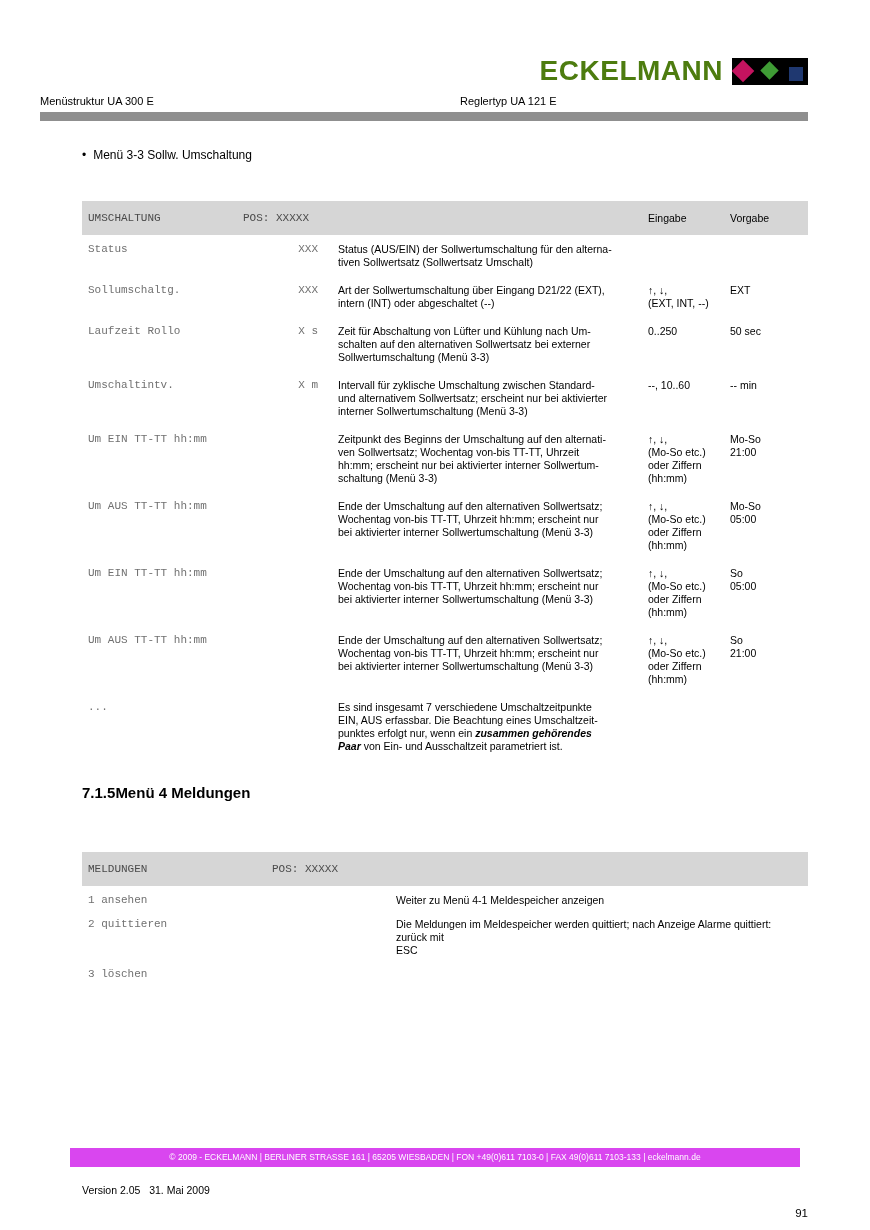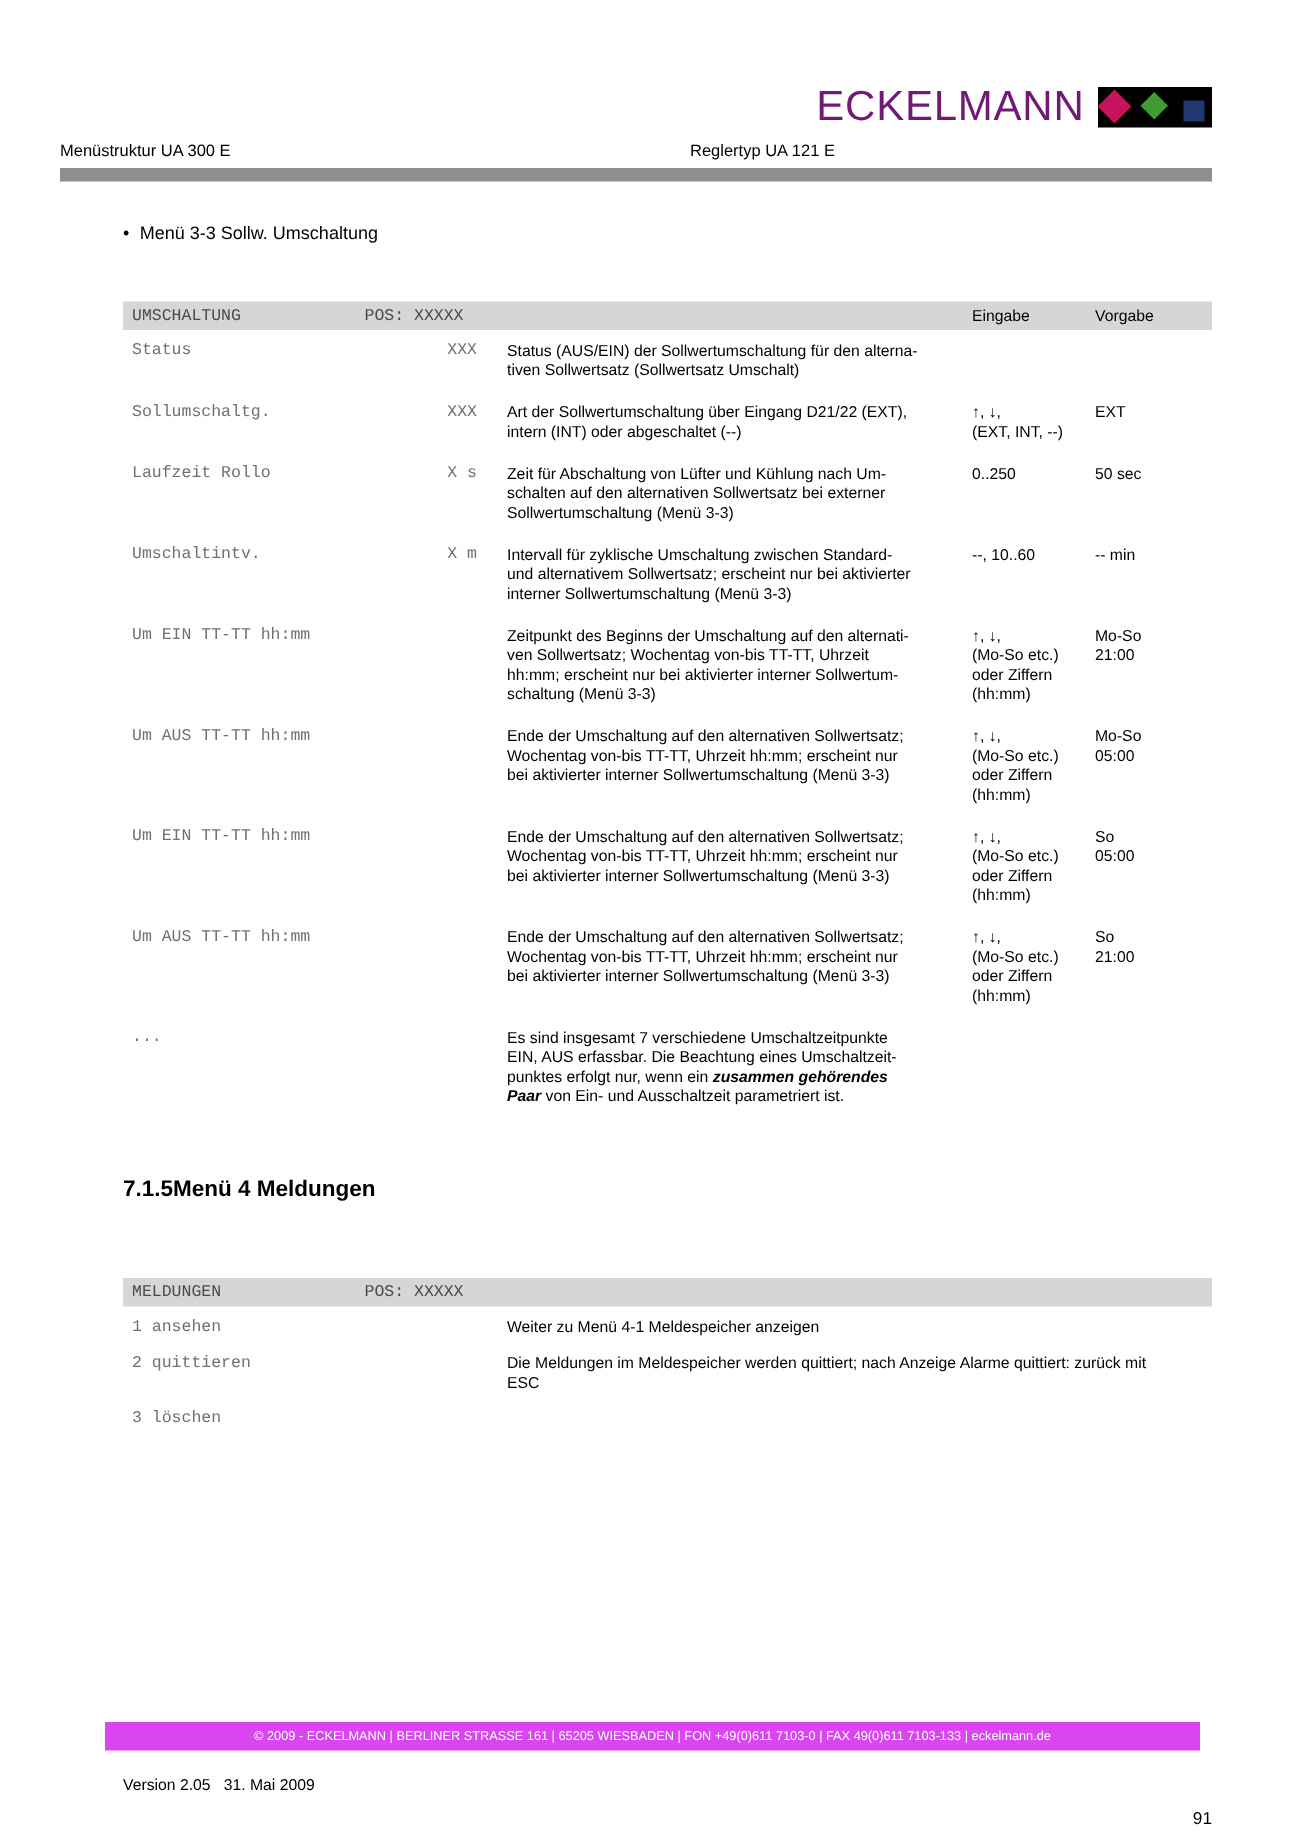--- a/index.html
+++ b/index.html
@@ -4,39 +4,39 @@
 <style>
   * { margin:0; padding:0; box-sizing:border-box; }
   html,body { background:#e8e8e8; }
   .page {
     position:relative; width:870px; height:1230px; margin:0 auto;
     background:#ffffff; overflow:hidden;
     font-family:"Liberation Sans", sans-serif; color:#000;
   }
   
   .logo { position:absolute; top:55px; right:62px; display:flex; align-items:center; gap:9px; }
-  .logo-text { font-size:28px; font-weight:normal; letter-spacing:0.5px; color:#701a75; }
+  .logo-text { font-size:28px; font-weight:bold; letter-spacing:0.5px; color:#4d7c0f; }
   .logo-mark { position:relative; width:76px; height:27px; background:#000; display:inline-block; }
   .logo-mark .shape { position:absolute; display:block; }
   .d1 { left:3px; top:5px; width:16px; height:16px; transform:rotate(45deg); }
   .d2 { left:31px; top:6px; width:13px; height:13px; transform:rotate(45deg); }
   .d3 { left:57px; top:9px; width:14px; height:14px; }
   
   .header-line { position:absolute; top:95px; left:40px; width:768px; font-size:11px; display:flex; }
   .header-line .hl { width:420px; }
   .header-rule { position:absolute; top:112px; left:40px; width:768px; height:9px; }
   
   .bullet-line { position:absolute; top:148px; left:82px; font-size:12px; }
   .bullet-line .b { margin-right:7px; }
   
   .t1 { position:absolute; top:201px; left:82px; width:726px; }
   .t2 { position:absolute; top:852px; left:82px; width:726px; }
-  .thead { display:grid; height:19px; align-items:center; }
+  .thead { display:grid; height:34px; align-items:center; }
   .t1 .thead, .t1 .trow { grid-template-columns:155px 85px 326px 82px 1fr; }
-  .t2 .thead, .t2 .trow { grid-template-columns:155px 85px 1fr; }
+  .t2 .thead, .t2 .trow { grid-template-columns:155px 85px 1fr;gap:29px; }
   .trow { display:grid; }
   .t1 .trow { margin-top:15px; }
   .t1 .trow.first { margin-top:8px; }
   .t2 .trow { margin-top:11px; }
   .t2 .trow.first { margin-top:8px; }
   .mono { font-family:"Liberation Mono", monospace; font-size:11px; color:#707070; }
   .thead .mono { color:#4a4a4a; }
   .cell-name { padding-left:6px; }
   .cell-pos { grid-column:2 / 4; padding-left:6px; }
   .t2 .cell-pos { grid-column:2 / 3; }

